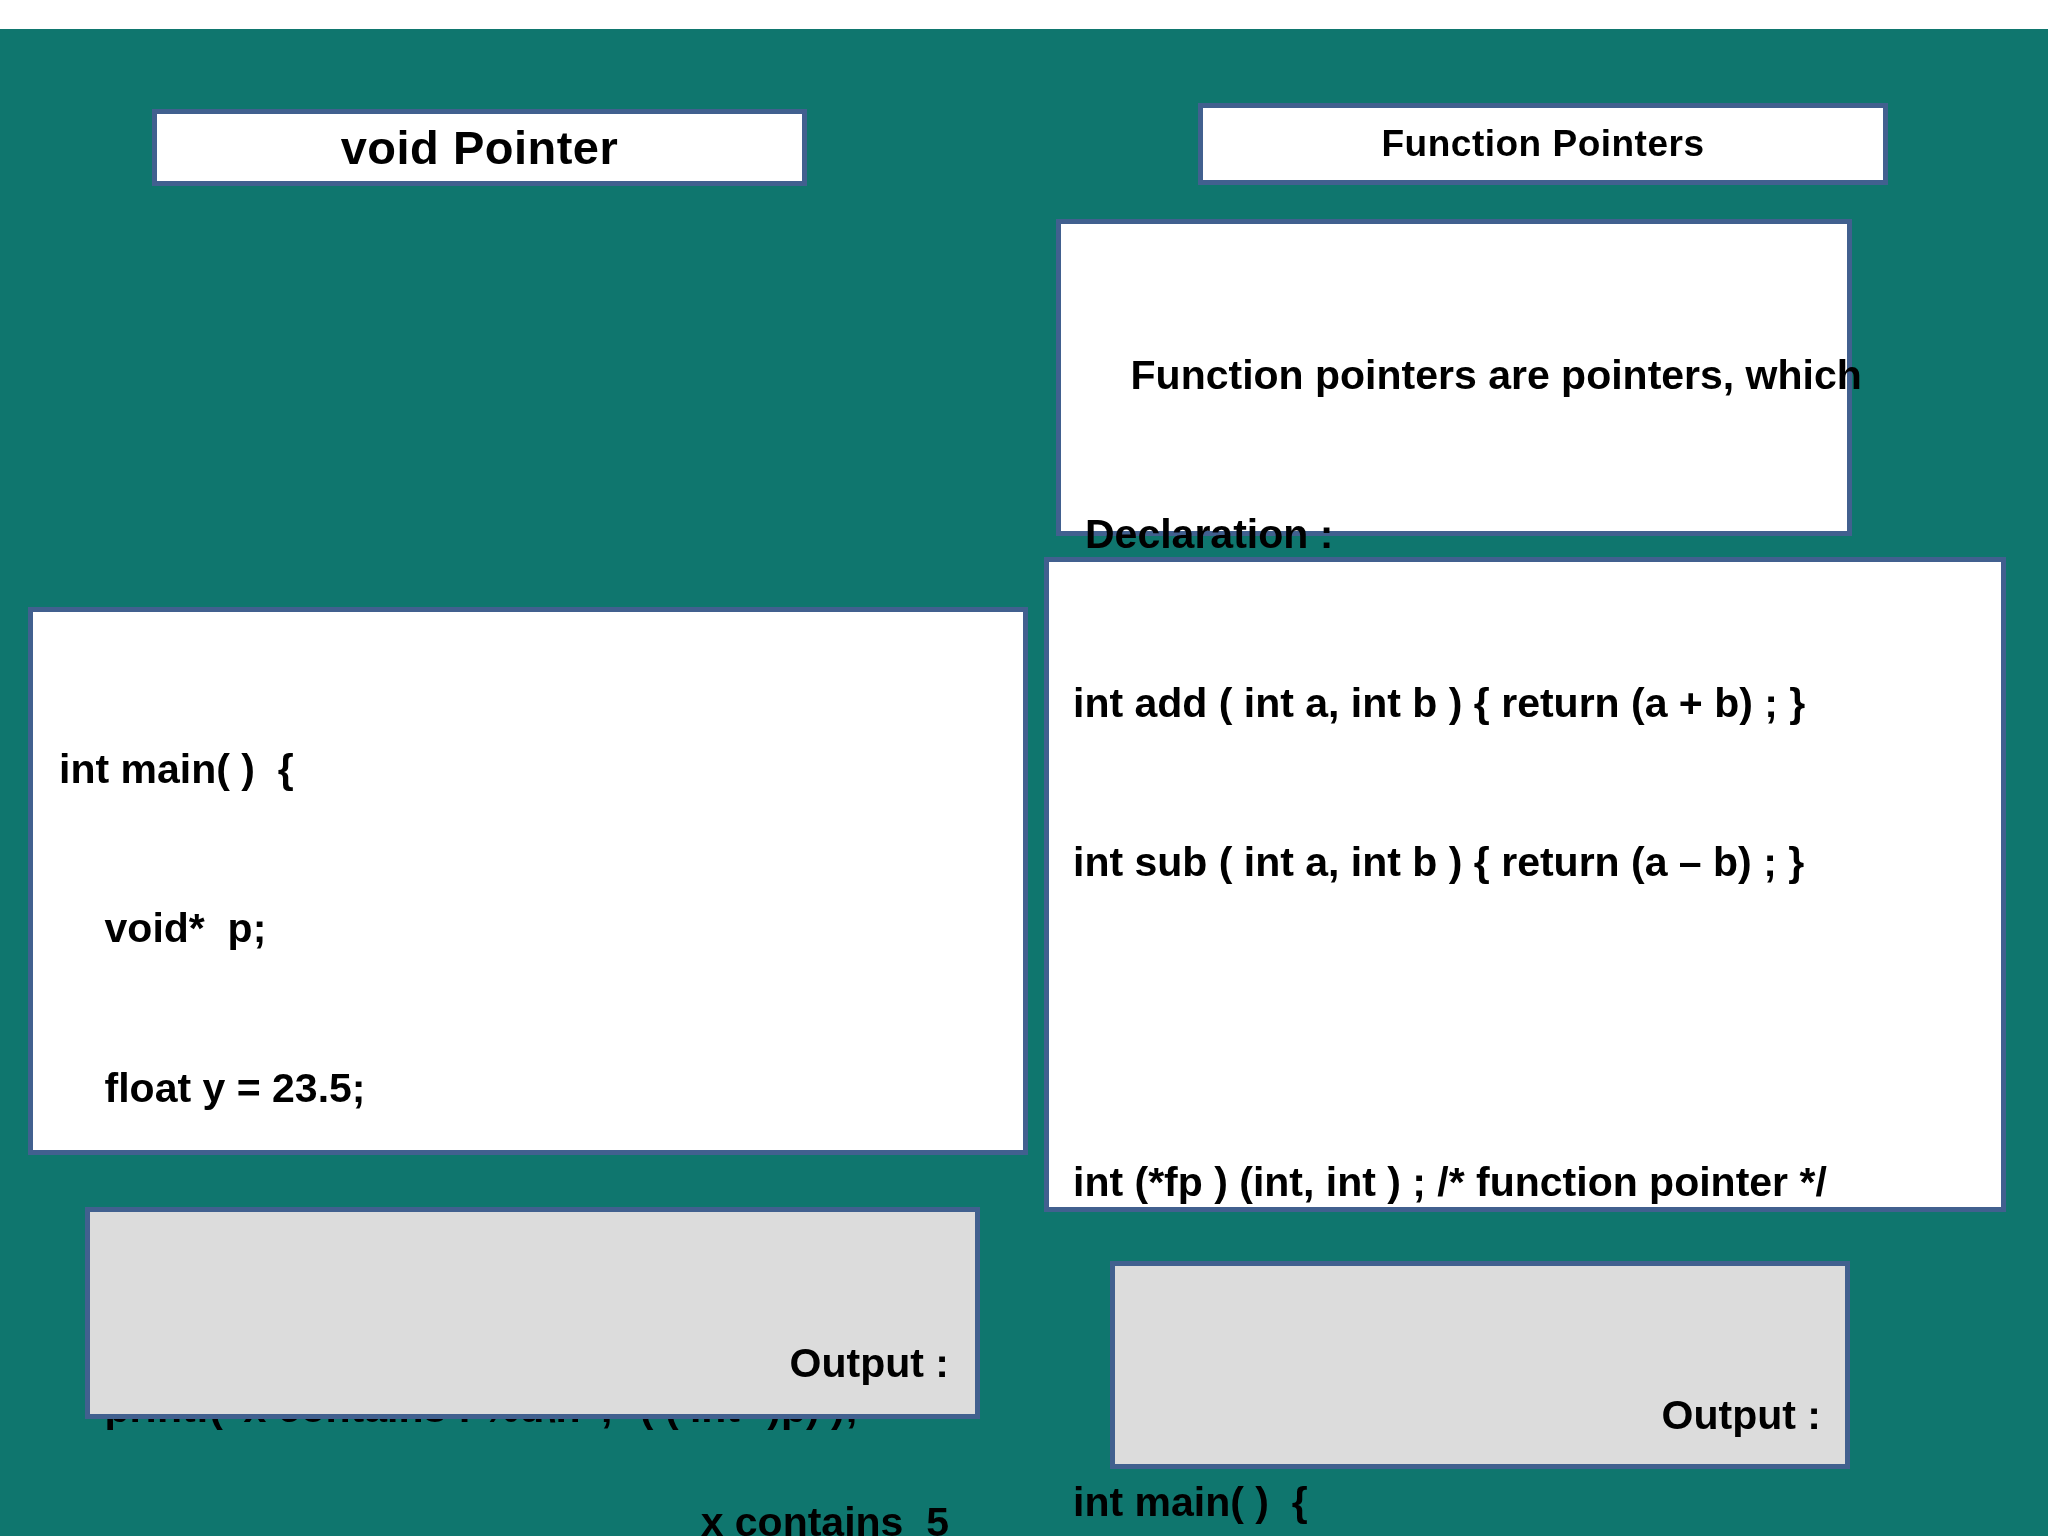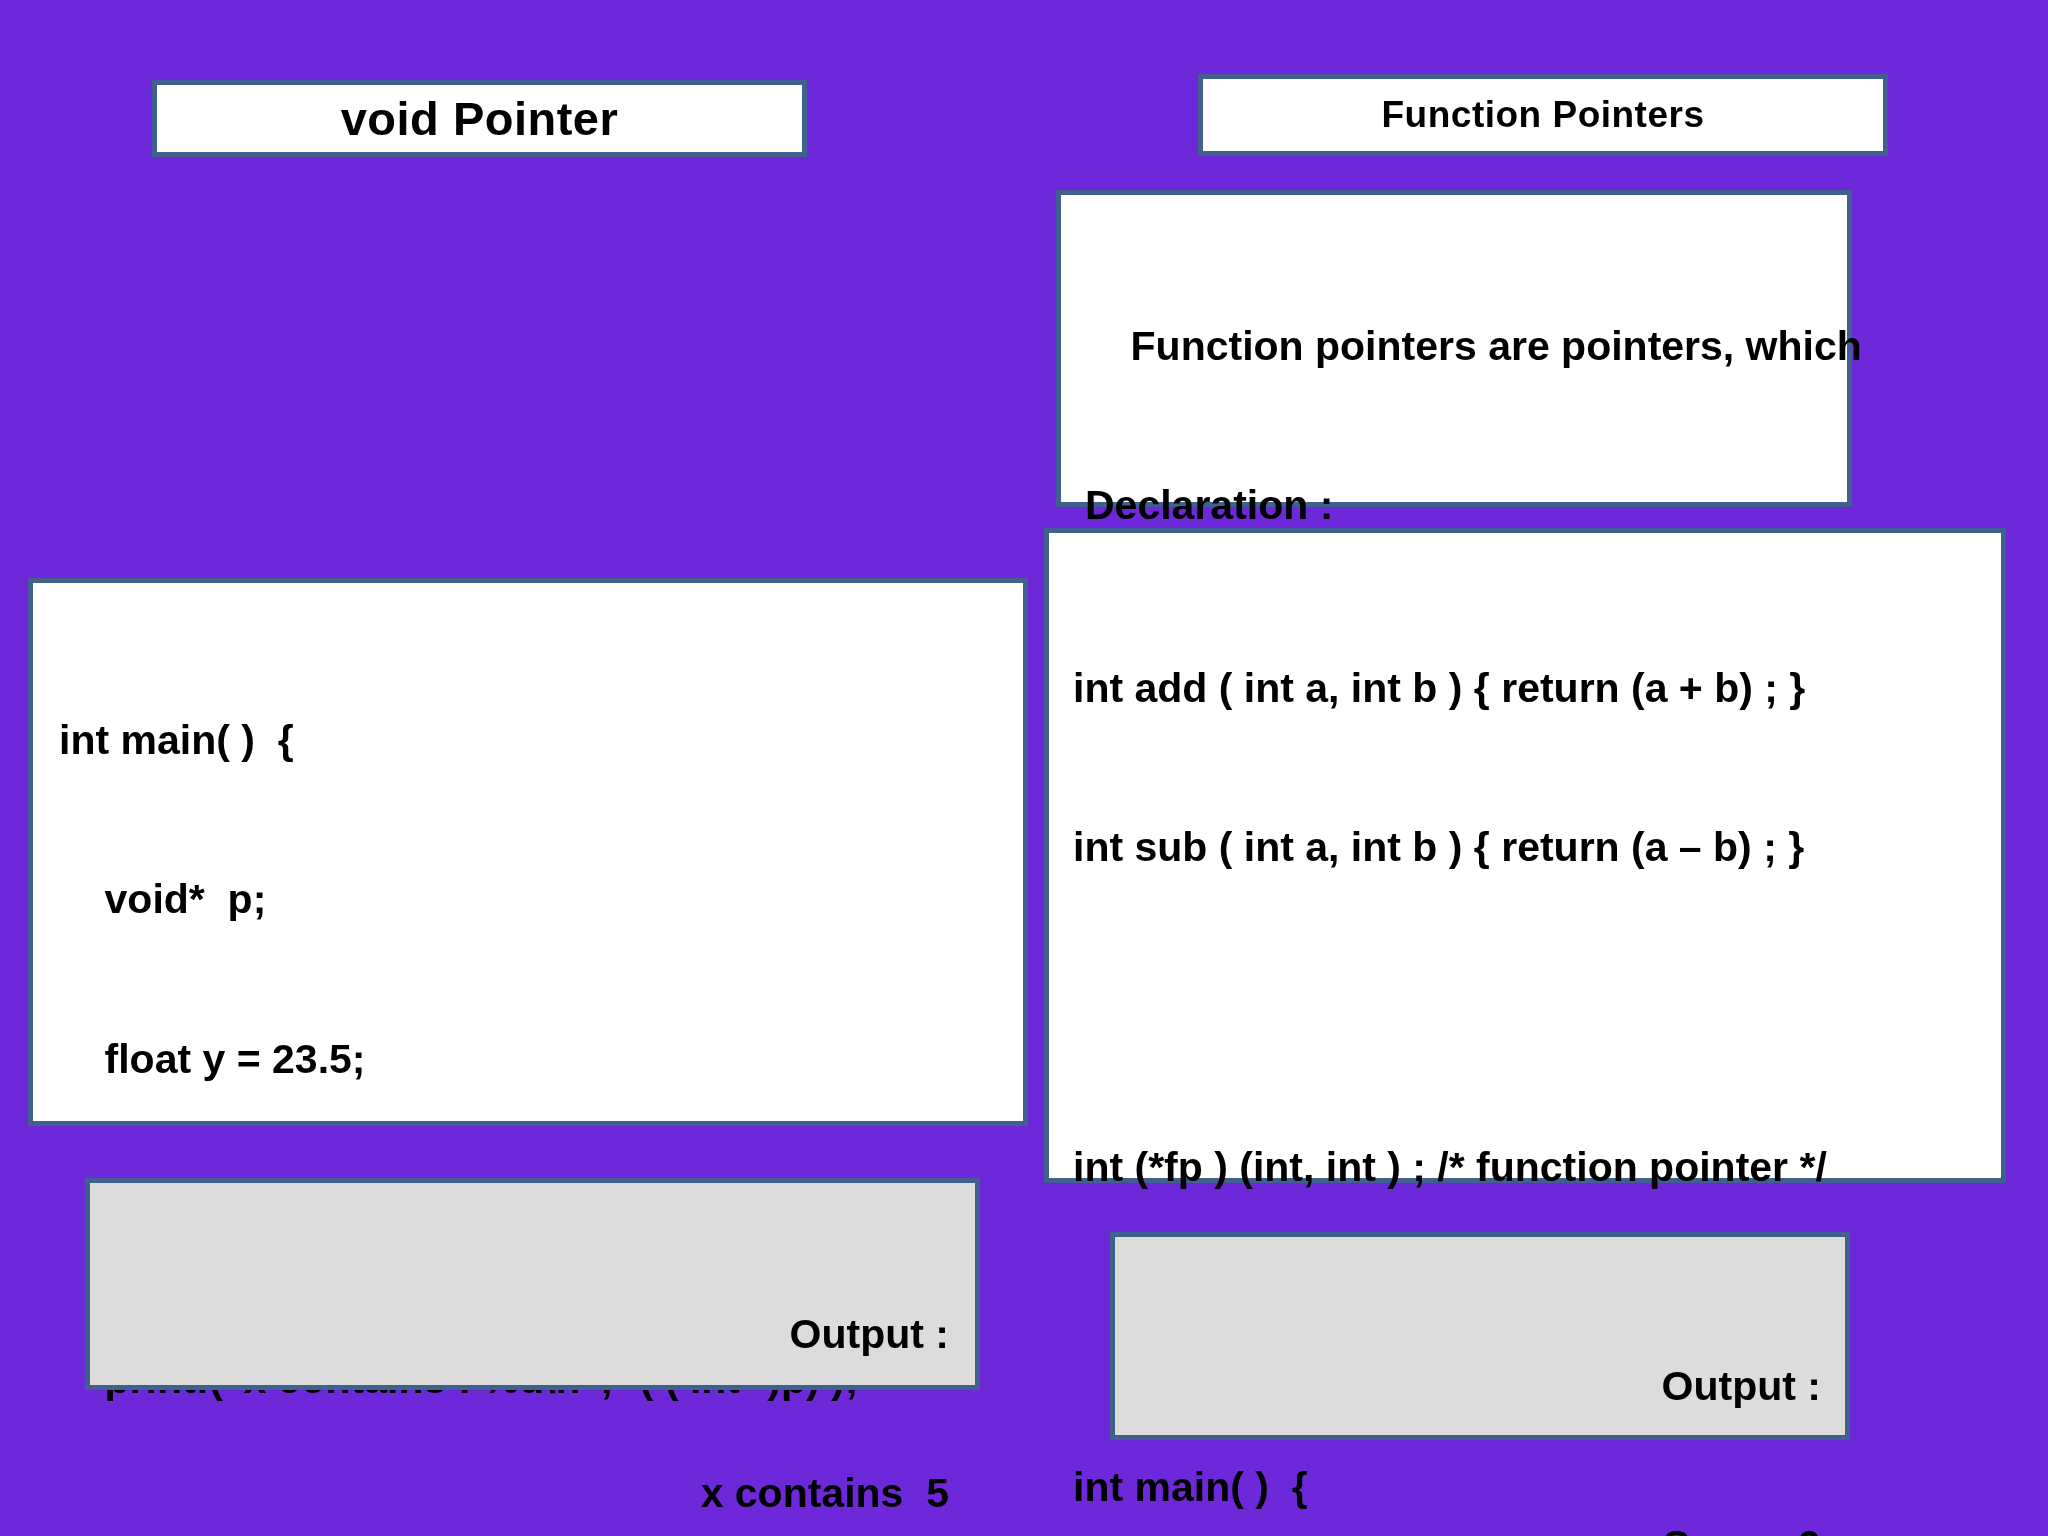--- a/index.html
+++ b/index.html
@@ -12,21 +12,22 @@
     height: 1536px;
     position: relative;
     overflow: hidden;
     font-family: "Liberation Sans", sans-serif;
     color: #000000;
   }
 
   .slide {
     position: absolute;
     inset: 0;
-    background: #6d28d9;
+    background: #0f766e;
+    margin-top: 29px;
   }
 
   
   .panel {
     position: absolute;
     box-sizing: border-box;
     border: 5px solid #41608F;
     background: #ffffff;
   }
   .panel.gray {
@@ -88,21 +89,21 @@
     font-size: 37px;
   }
   #fp-desc {
     left: 1056px; top: 190px; width: 796px; height: 317px;
     padding: 18px 24px 10px 24px;
     font-size: 41px;
     line-height: 1.30;
   }
   #fp-code {
     left: 1044px; top: 528px; width: 962px; height: 655px;
-    padding: 22px 24px;
+    padding: 8px 24px;
     font-size: 41px;
   }
   #fp-output {
     left: 1110px; top: 1232px; width: 740px; height: 208px;
     padding: 16px 24px;
     font-size: 41px;
     line-height: 1.34;
   }
 </style>
 </head>

